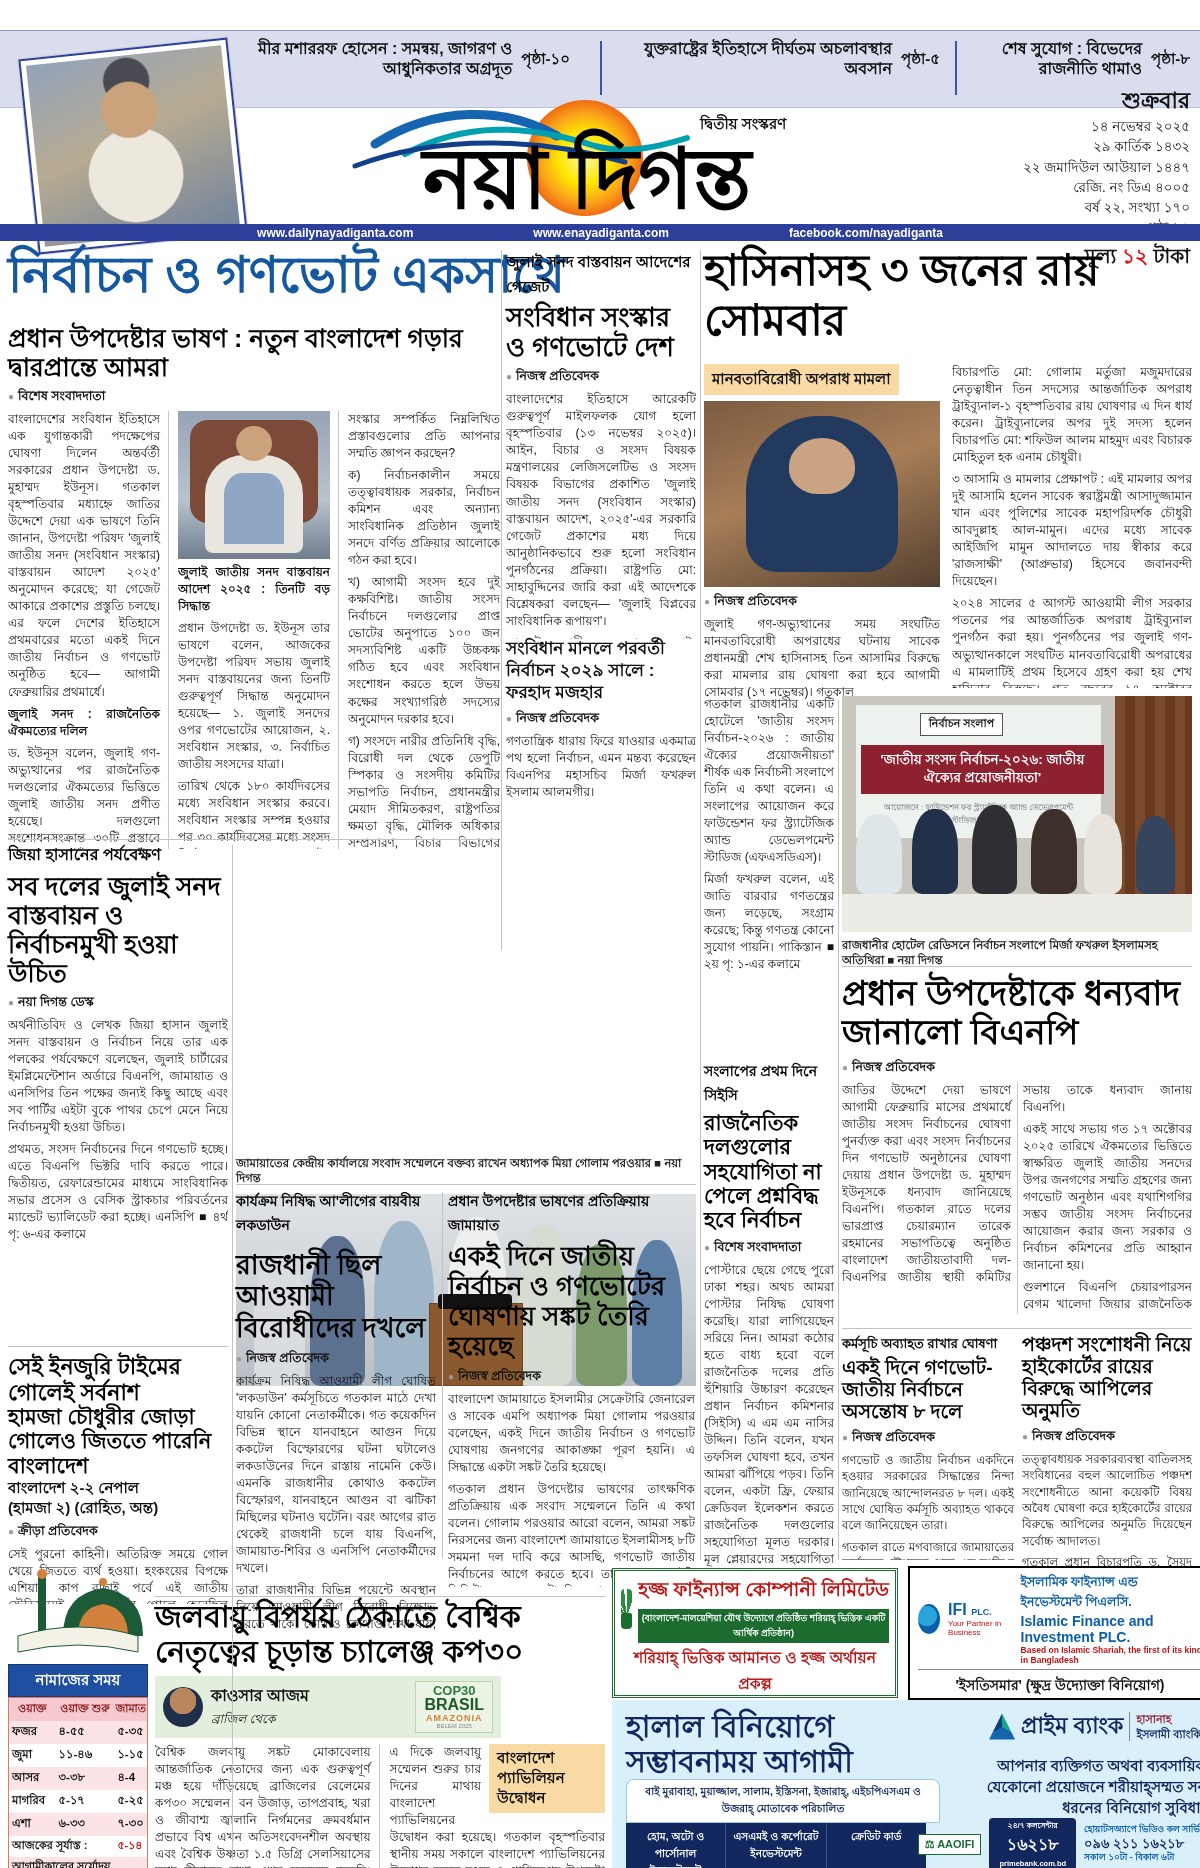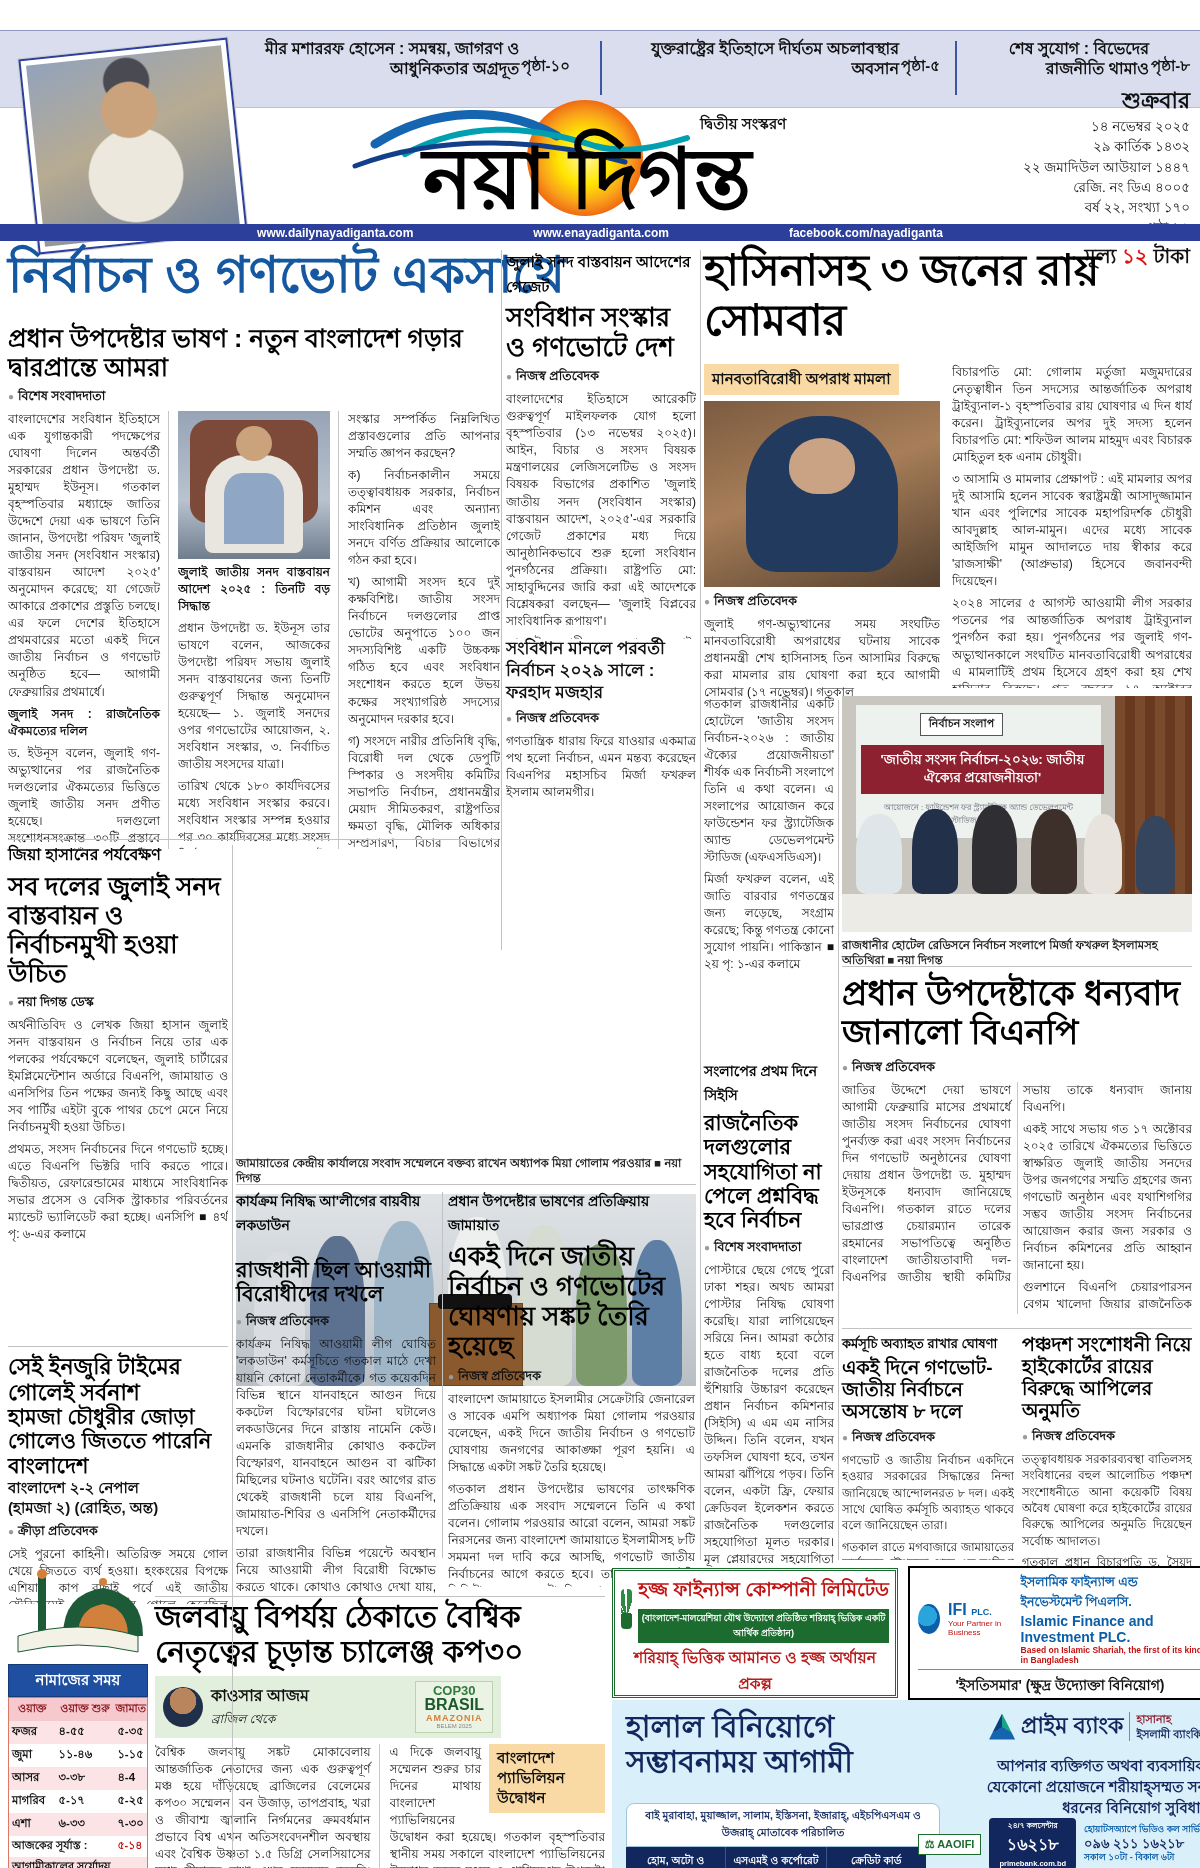--- a/index.html
+++ b/index.html
@@ -1,21 +1,21 @@
 <!DOCTYPE html>
 <html><head>
 <meta charset="utf-8">
 <style>
   html,body{margin:0;padding:0;background:#888;}
   .page{position:relative;width:1200px;height:1868px;margin:0 auto;background:#fff;
         font-family:"Liberation Sans",sans-serif;color:#111;overflow:hidden;}
   .abs{position:absolute;}
   
   .teaserbar{left:0;top:30px;width:1200px;height:76px;background:#d9ddee;border-top:1px solid #8d97c0;border-bottom:1px solid #b9c0dd;}
-  .teaser{position:absolute;top:8px;display:flex;align-items:flex-end;gap:2px;}
+  .teaser{position:absolute;top:8px;display:flex;align-items:center;gap:9px;}
   .tz-title{font-size:16px;font-weight:bold;line-height:1.25;text-align:right;color:#101010;}
   .tz-page{font-size:15px;font-weight:bold;white-space:nowrap;}
   .tz-div{position:absolute;top:10px;width:2px;height:54px;background:#3c55a5;}
   
   .portrait{left:28px;top:48px;width:196px;height:182px;background:#fff;border:2px solid #2b3f9b;
             transform:rotate(-6deg);padding:5px;box-shadow:0 0 0 1px #ccc;}
   .portrait-img{width:100%;height:100%;
      background:radial-gradient(circle at 50% 30%, #caa27c 0 17%, rgba(0,0,0,0) 18%),
                 radial-gradient(circle at 50% 66%, #ece8dd 0 30%, rgba(0,0,0,0) 31%),
                 radial-gradient(circle at 50% 14%, #4a4a52 0 12%, rgba(0,0,0,0) 13%),
@@ -327,21 +327,21 @@
     <div class="fig" style="left:61%;top:16%;width:12%;height:84%;background:#d7dcd2;"></div>
     <div class="fig" style="left:74%;top:26%;width:11%;height:74%;background:#7d9a6c;"></div>
     <div class="fig" style="left:86%;top:24%;width:11%;height:76%;background:#5d7fa6;"></div>
     <div class="podium" style="left:42%;bottom:0;width:20%;height:42%;"></div>
     <div style="position:absolute;left:44%;bottom:40%;width:16%;height:8%;background:#111;border-radius:4px;"></div>
   </div>
   <div class="abs cap" style="left:236px;top:1156px;width:460px;">জামায়াতের কেন্দ্রীয় কার্যালয়ে সংবাদ সম্মেলনে বক্তব্য রাখেন অধ্যাপক মিয়া গোলাম পরওয়ার ■ নয়া দিগন্ত</div>
 
   <div class="abs" style="left:236px;top:1190px;width:200px;height:404px;">
     <div class="kicker" style="font-size:14px;">কার্যক্রম নিষিদ্ধ আ'লীগের বায়বীয় লকডাউন</div>
-    <div class="hl" style="font-size:21px;margin-top:20px;">রাজধানী ছিল আওয়ামী বিরোধীদের দখলে</div>
+    <div class="hl" style="font-size:27px;margin-top:12px;">রাজধানী ছিল আওয়ামী বিরোধীদের দখলে</div>
     <div class="byline"><span class="dot">●</span><span>নিজস্ব প্রতিবেদক</span></div>
     <div class="bt crop" style="height:258px;">
       <p>কার্যক্রম নিষিদ্ধ আওয়ামী লীগ ঘোষিত 'লকডাউন' কর্মসূচিতে গতকাল মাঠে দেখা যায়নি কোনো নেতাকর্মীকে। গত কয়েকদিন বিভিন্ন স্থানে যানবাহনে আগুন দিয়ে ককটেল বিস্ফোরণের ঘটনা ঘটালেও লকডাউনের দিনে রাস্তায় নামেনি কেউ। এমনকি রাজধানীর কোথাও ককটেল বিস্ফোরণ, যানবাহনে আগুন বা ঝটিকা মিছিলের ঘটনাও ঘটেনি। বরং আগের রাত থেকেই রাজধানী চলে যায় বিএনপি, জামায়াত-শিবির ও এনসিপি নেতাকর্মীদের দখলে।</p>
       <p>তারা রাজধানীর বিভিন্ন পয়েন্টে অবস্থান নিয়ে আওয়ামী লীগ বিরোধী বিক্ষোভ করতে থাকে। কোথাও কোথাও দেখা যায়, মশাল মিছিল ও মোটরসাইকেল শোডাউন। রাজধানীর সড়কগুলোতে নিরাপত্তাব্যবস্থা জোরদারে দেখা যায় বিপুল পুলিশ। গুরুত্বপূর্ণ স্থাপনায় মোতায়েন এই আহ্বান জানান সিইসি। পুরো কমিশন ছাড়াও ইসি সচিবও সংলাপে উপস্থিত ছিলেন। দলের প্রতিনিধিরা অংশ নেন। দলগুলো হলো- লিবারেল ডেমোক্র্যাটিক পার্টি-এলডিপি, বাংলাদেশ কংগ্রেস, বাংলাদেশ মুসলিম লীগ, ন্যাশনাল পিপলস ■ ১৩ পৃ: ৭-এর কলামে</p>
     </div>
   </div>
 
   <div class="abs" style="left:448px;top:1190px;width:247px;height:370px;">
     <div class="kicker" style="font-size:14px;">প্রধান উপদেষ্টার ভাষণের প্রতিক্রিয়ায় জামায়াত</div>
     <div class="hl" style="font-size:26px;margin-top:3px;">একই দিনে জাতীয় নির্বাচন ও গণভোটের ঘোষণায় সঙ্কট তৈরি হয়েছে</div>
@@ -493,21 +493,21 @@
         <div class="ifil-en">Islamic Finance and Investment PLC.</div>
         <div class="ifil-base">Based on Islamic Shariah, the first of its kind in Bangladesh</div>
       </div>
     </div>
     <div class="ifil-prod">'ইসতিসমার' (ক্ষুদ্র উদ্যোক্তা বিনিয়োগ)</div>
     <div class="ifil-addr">প্রধান কার্যালয়: ইস্পেটাস সেন্টার (৪র্থ তলা), ২৪২/বি, তেজগাঁও-গুলশান লিংক রোড, তেজগাঁও, ঢাকা। ফোন: ০২-২২৬৬০৩২৭০-৭৬, ওয়েব: www.ifilbd.com</div>
   </div>
 
   <div class="abs ad-prime" style="left:612px;top:1700px;width:580px;height:160px;">
     <div class="prime-hl" style="width:300px;">হালাল বিনিয়োগে সম্ভাবনাময় আগামী</div>
-    <div class="prime-modes" style="margin-top:24px;">বাই মুরাবাহা, মুয়াজ্জাল, সালাম, ইস্তিসনা, ইজারাহ্, এইচপিএসএম ও উজরাহ্ মোতাবেক পরিচালিত</div>
+    <div class="prime-modes" style="margin-top:0;">বাই মুরাবাহা, মুয়াজ্জাল, সালাম, ইস্তিসনা, ইজারাহ্, এইচপিএসএম ও উজরাহ্ মোতাবেক পরিচালিত</div>
     <div class="prime-cells">
       <div>হোম, অটো ও পার্সোনাল ইনভেস্টমেন্ট</div>
       <div>এসএমই ও কর্পোরেট ইনভেস্টমেন্ট</div>
       <div>ক্রেডিট কার্ড</div>
     </div>
     <div class="prime-right">
       <div class="prime-bank">
         <div class="prime-tri"></div>
         <span>প্রাইম ব্যাংক</span>
         <div class="hasanah">

